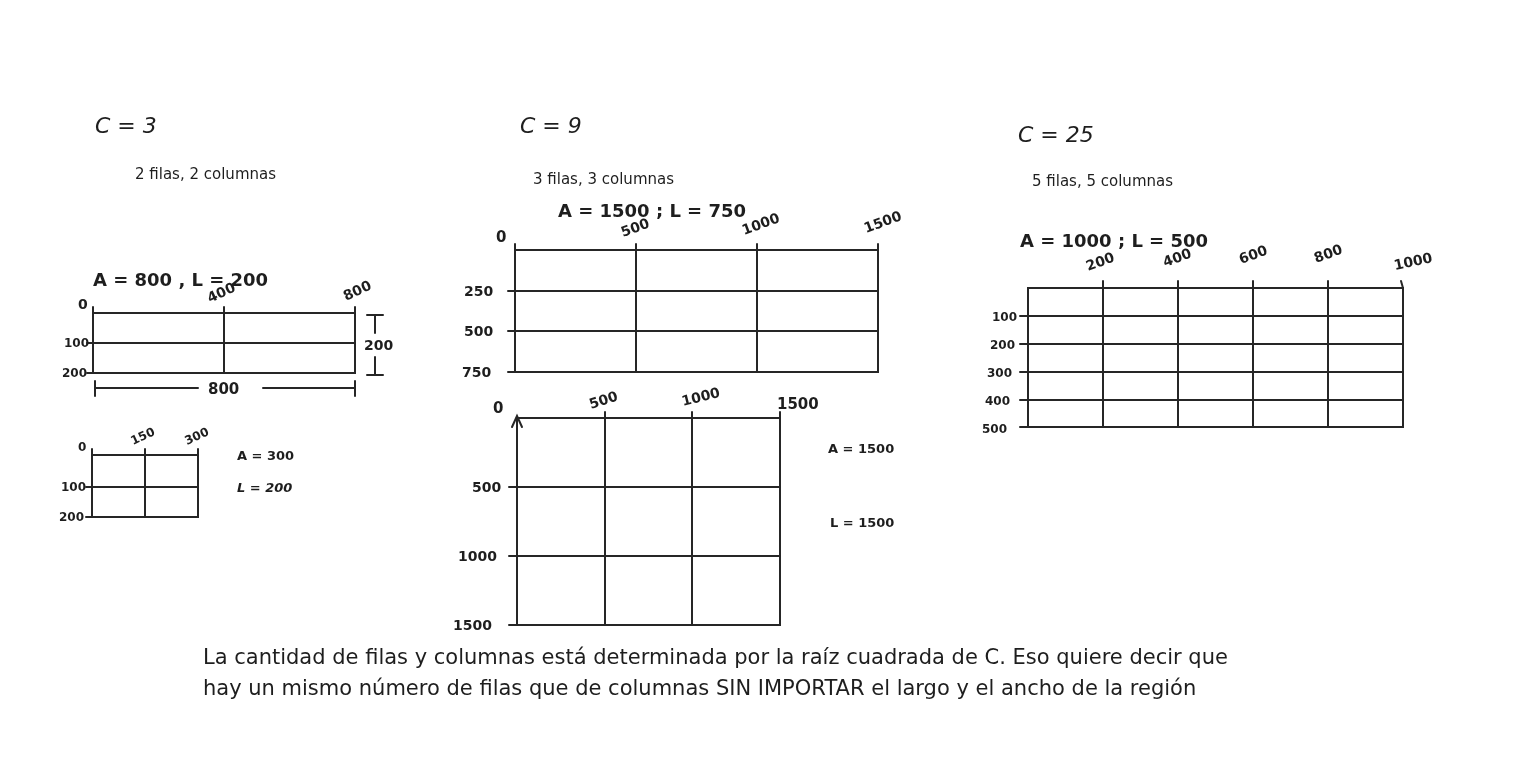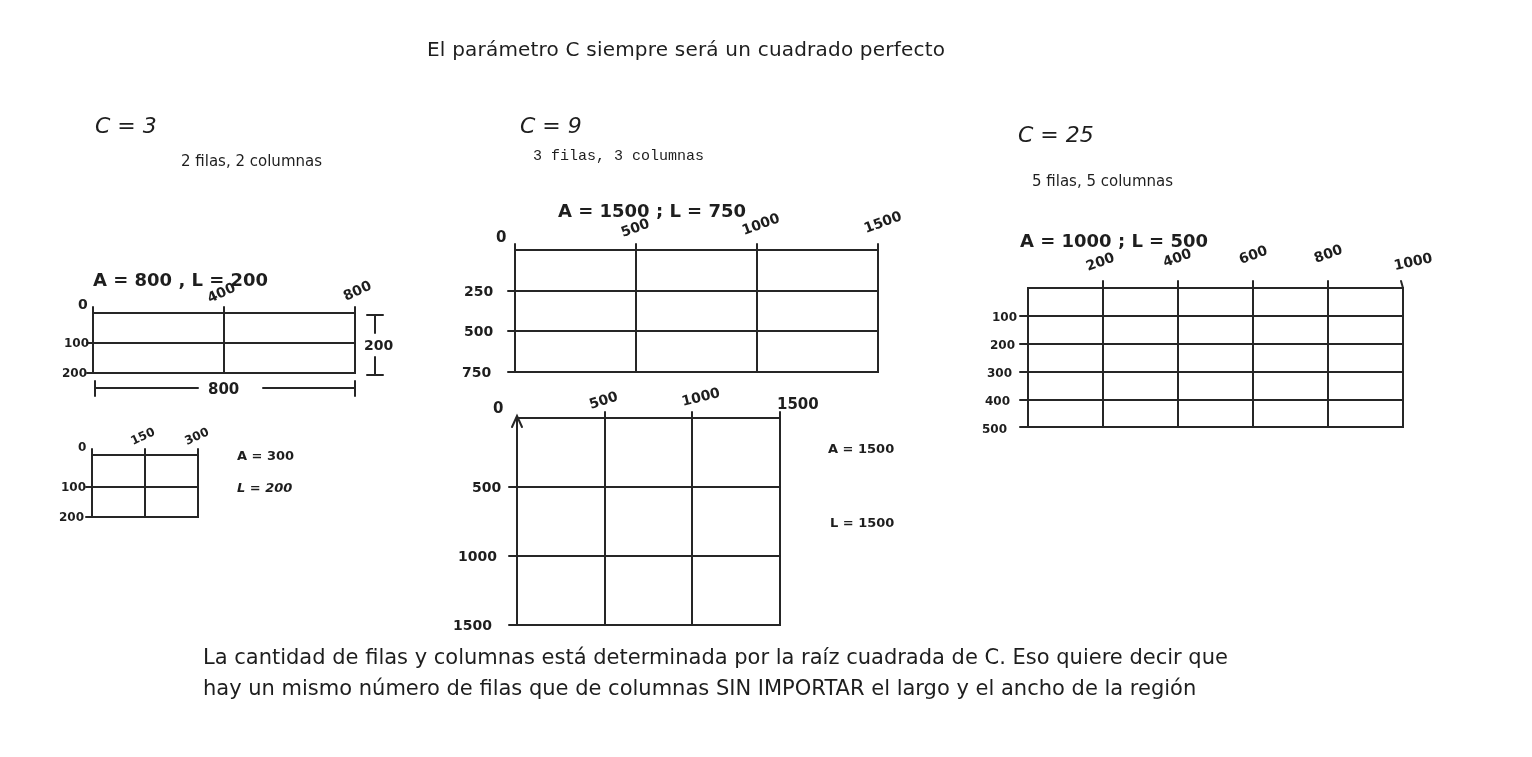--- a/index.html
+++ b/index.html
@@ -19,24 +19,23 @@
   svg text{fill:#1e1e1e;font-family:"DejaVu Sans",sans-serif;font-weight:bold;}
   .tick-sm{font-size:12px;}
   .tick-md{font-size:14px;}
   .tick-lg{font-size:15px;}
 </style>
 </head>
 <body>
 
 <div class="canvas">
 
-  <div class="abs title" style="left:427px;top:37px;">El parámetro C siempre será un cuadrado perfecto</div>
 
   <div class="abs heading" style="left:95px;top:113px;">C = 3</div>
-  <div class="abs sub" style="left:135px;top:152px;margin-left:46px;">2 filas, 2 columnas</div>
+  <div class="abs sub" style="left:135px;top:165px;">2 filas, 2 columnas</div>
   <div class="abs params" style="left:93px;top:237px;margin-top:32px;">A = 800 ,   L = 200</div>
 
   <svg style="left:60px;top:283px;" width="350" height="125" viewBox="0 0 350 125">
     <rect x="33" y="30" width="262" height="60"></rect>
     <line x1="164" y1="30" x2="164" y2="90"></line>
     <line x1="33" y1="60" x2="295" y2="60"></line>
     <line x1="33" y1="24" x2="33" y2="30"></line>
     <line x1="164" y1="24" x2="164" y2="30"></line>
     <line x1="295" y1="24" x2="295" y2="30"></line>
     <line x1="27" y1="60" x2="33" y2="60"></line>
@@ -72,21 +71,21 @@
     <text class="tick-sm" x="23" y="31">0</text>
     <text class="tick-sm" x="78" y="25" transform="rotate(-25 78 25)">150</text>
     <text class="tick-sm" x="132" y="25" transform="rotate(-25 132 25)">300</text>
     <text class="tick-sm" x="6" y="71">100</text>
     <text class="tick-sm" x="4" y="101">200</text>
   </svg>
   <div class="abs note" style="left:237px;top:448px;">A = 300</div>
   <div class="abs note" style="left:237px;top:480px;font-style:italic;">L = 200</div>
 
   <div class="abs heading" style="left:520px;top:113px;">C = 9</div>
-  <div class="abs sub" style="left:533px;top:148px;font-family:Liberation Mono, monospace;">3 filas, 3 columnas</div>
+  <div class="abs sub" style="left:533px;top:170px;">3 filas, 3 columnas</div>
   <div class="abs params" style="left:558px;top:200px;">A = 1500 ;  L = 750</div>
 
   <svg style="left:450px;top:215px;" width="460" height="170" viewBox="0 0 460 170">
     <rect x="65" y="35" width="363" height="122"></rect>
     <line x1="186" y1="35" x2="186" y2="157"></line>
     <line x1="307" y1="35" x2="307" y2="157"></line>
     <line x1="65" y1="76" x2="428" y2="76"></line>
     <line x1="65" y1="116" x2="428" y2="116"></line>
     <line x1="65" y1="29" x2="65" y2="35"></line>
     <line x1="186" y1="29" x2="186" y2="35"></line>

